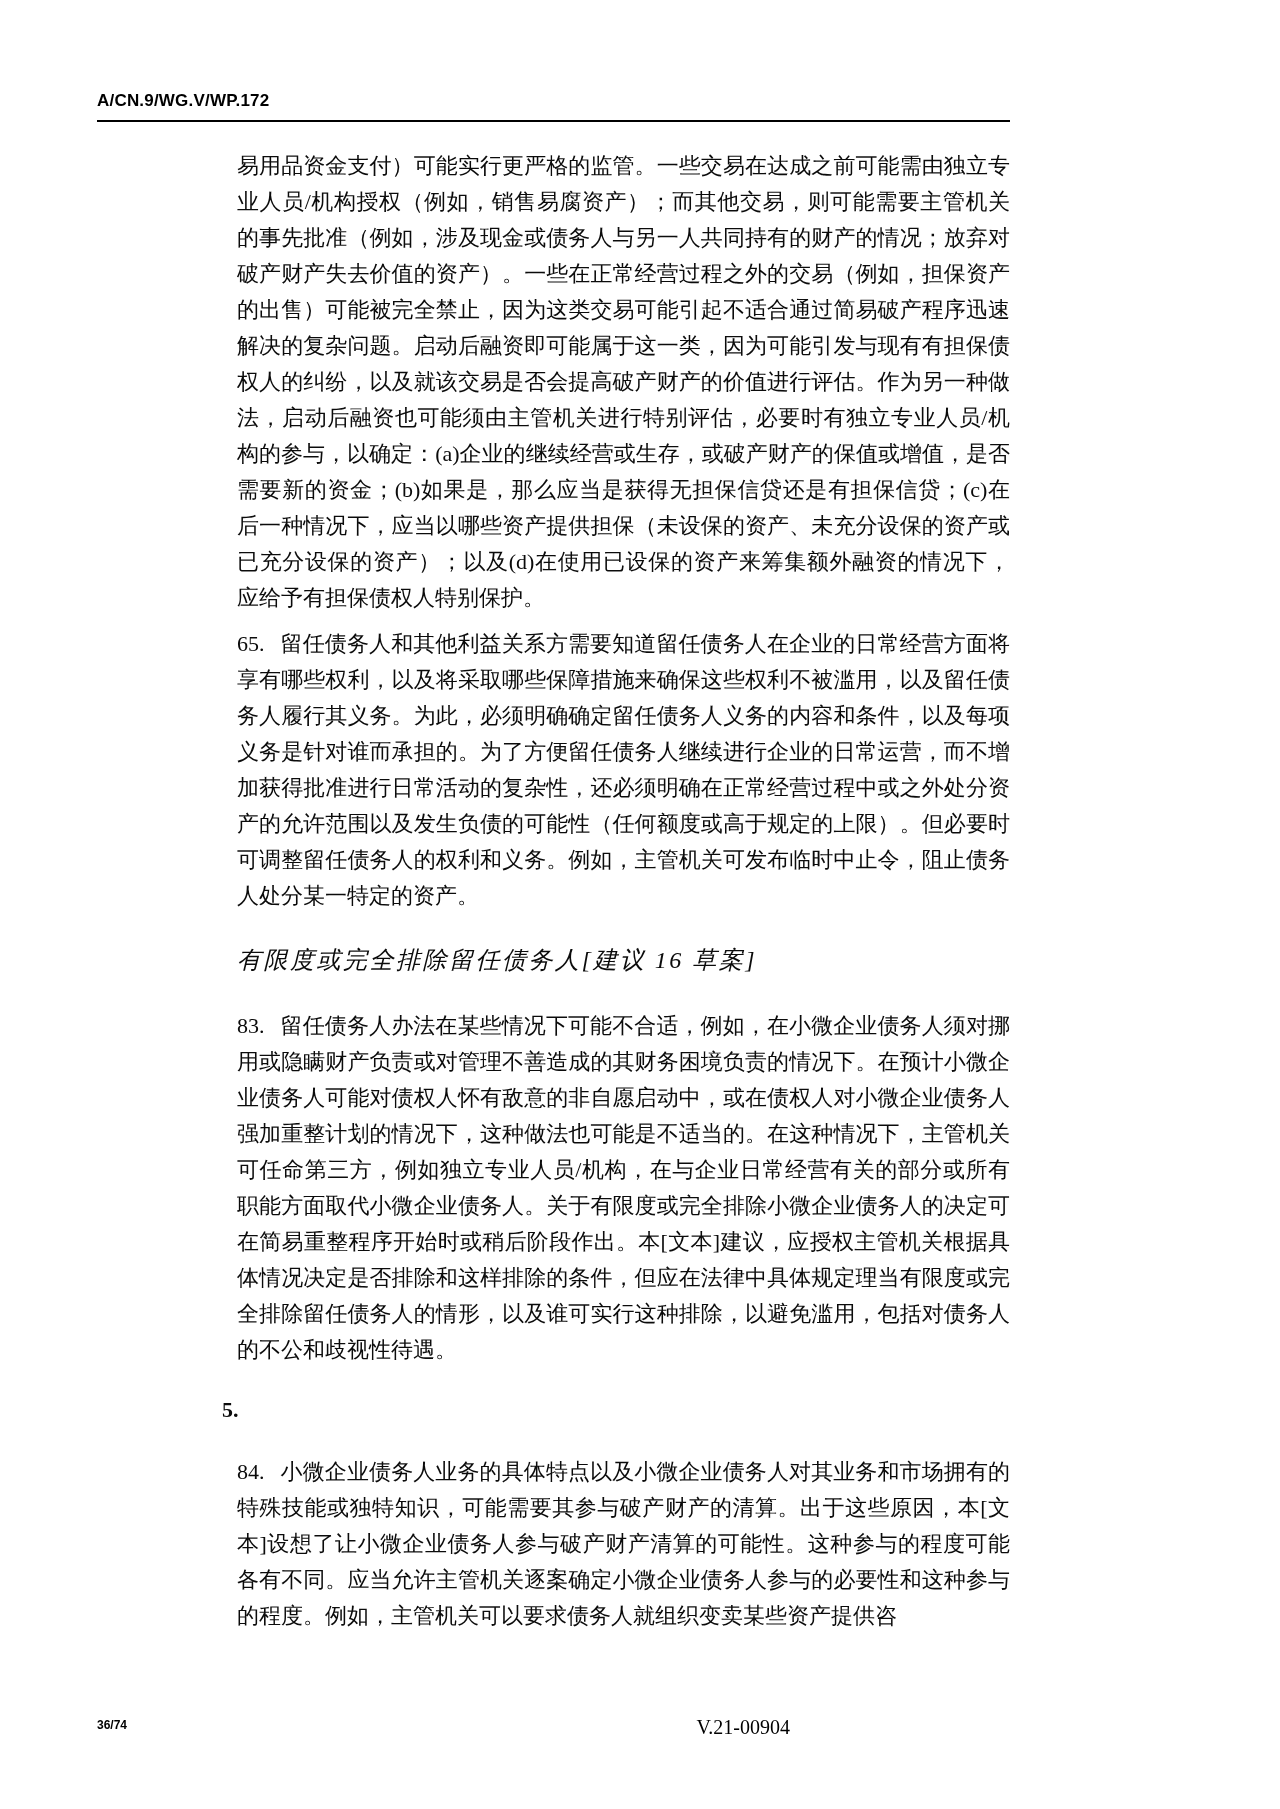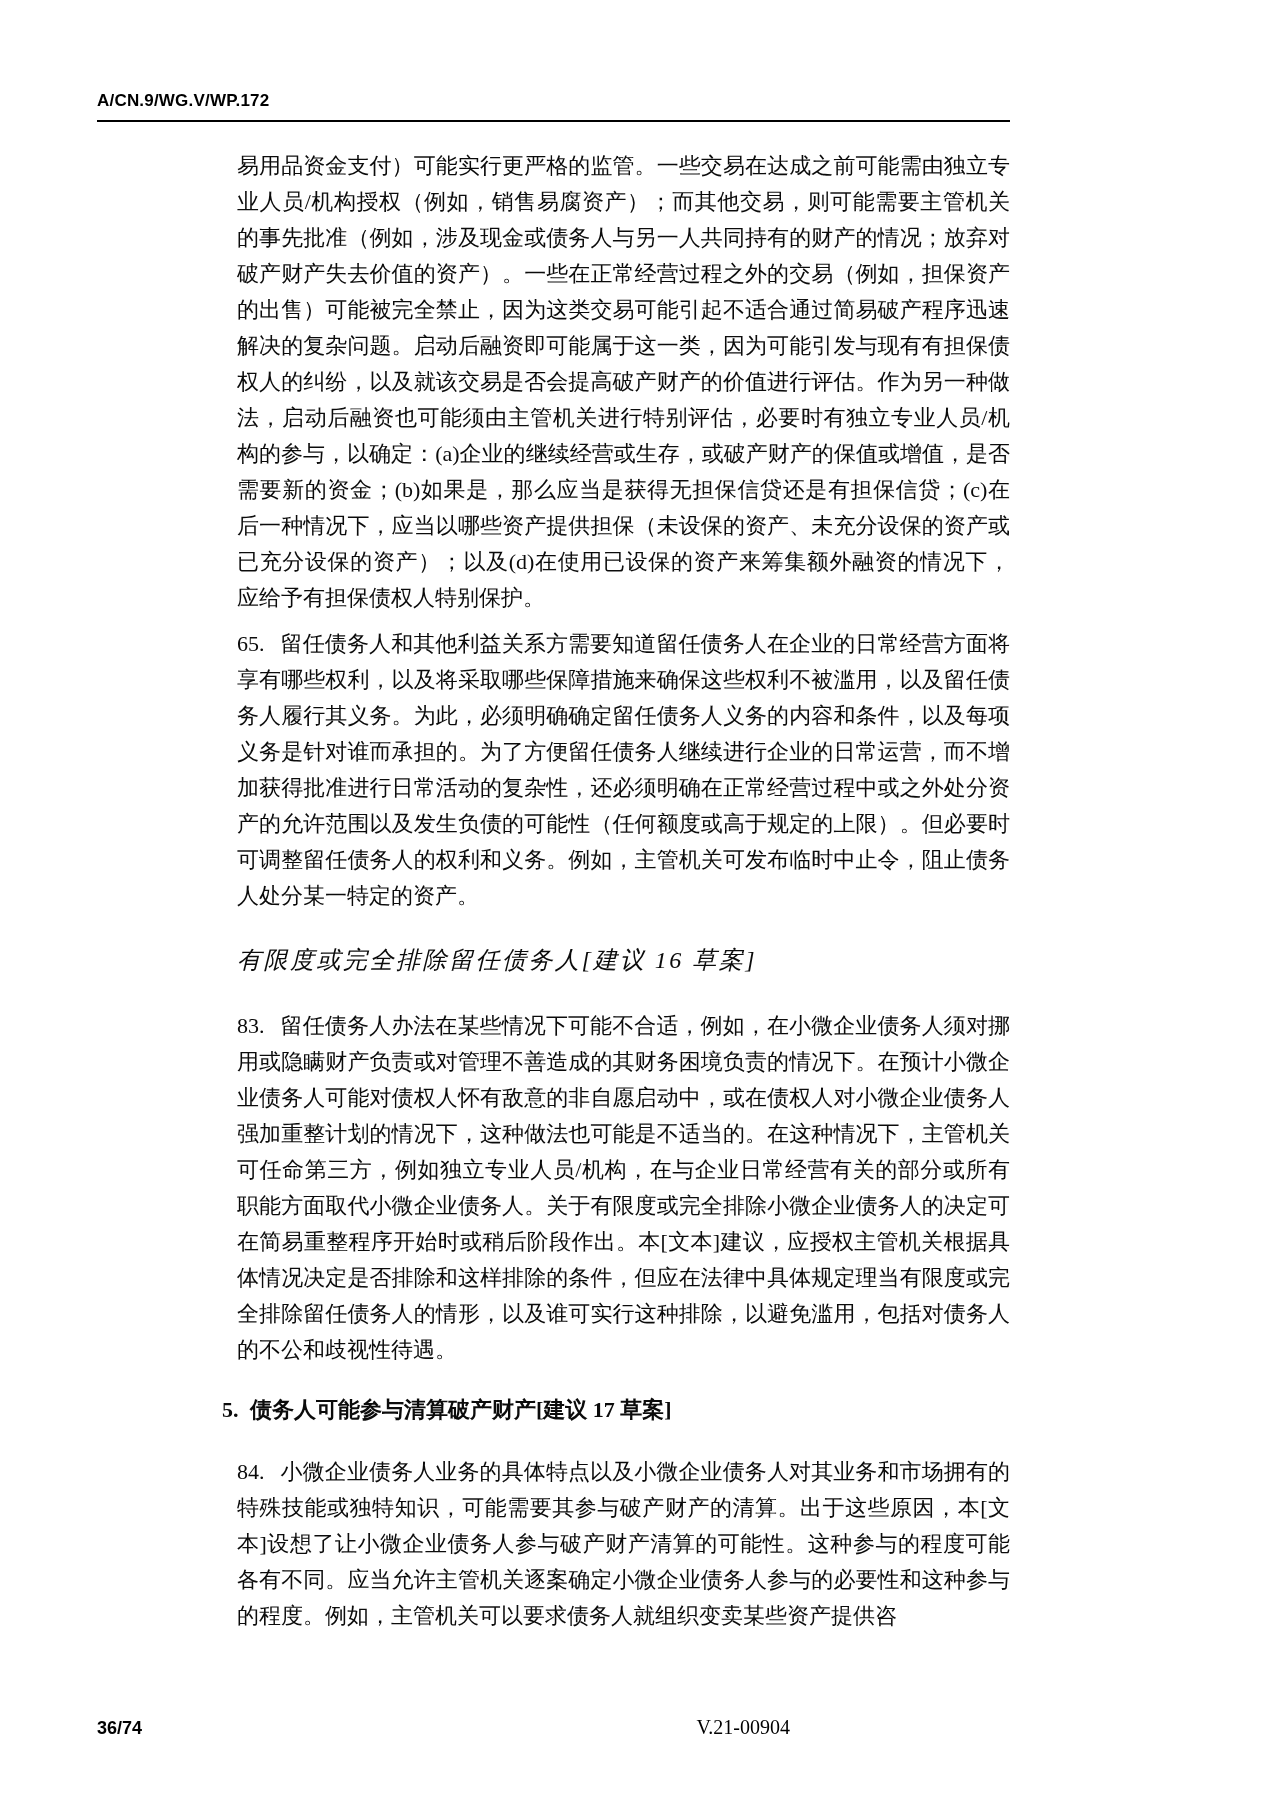--- a/index.html
+++ b/index.html
@@ -71,21 +71,21 @@
   .h-bold .h-num {
     width: 28px;
     flex: 0 0 28px;
   }
   .page-num {
     position: absolute;
     left: 97px;
     top: 1718px;
     font-family: "Liberation Sans", "DejaVu Sans", sans-serif;
     font-weight: bold;
-    font-size: 18px;
+    font-size: 12px;
     color: #000;
   }
   .doc-code {
     position: absolute;
     right: 258px;
     top: 1716px;
     font-family: "Liberation Serif", "DejaVu Serif", serif;
     font-size: 20px;
     color: #000;
   }
@@ -103,21 +103,20 @@
     <p class="para p-cont">易用品资金支付）可能实行更严格的监管。一些交易在达成之前可能需由独立专业人员/机构授权（例如，销售易腐资产）；而其他交易，则可能需要主管机关的事先批准（例如，涉及现金或债务人与另一人共同持有的财产的情况；放弃对破产财产失去价值的资产）。一些在正常经营过程之外的交易（例如，担保资产的出售）可能被完全禁止，因为这类交易可能引起不适合通过简易破产程序迅速解决的复杂问题。启动后融资即可能属于这一类，因为可能引发与现有有担保债权人的纠纷，以及就该交易是否会提高破产财产的价值进行评估。作为另一种做法，启动后融资也可能须由主管机关进行特别评估，必要时有独立专业人员/机构的参与，以确定：(a)企业的继续经营或生存，或破产财产的保值或增值，是否需要新的资金；(b)如果是，那么应当是获得无担保信贷还是有担保信贷；(c)在后一种情况下，应当以哪些资产提供担保（未设保的资产、未充分设保的资产或已充分设保的资产）；以及(d)在使用已设保的资产来筹集额外融资的情况下，应给予有担保债权人特别保护。</p>
 
     <p class="para p-82"><span class="para-num">65.</span><span>留任债务人和其他利益关系方需要知道留任债务人在企业的日常经营方面将享有哪些权利，以及将采取哪些保障措施来确保这些权利不被滥用，以及留任债务人履行其义务。为此，必须明确确定留任债务人义务的内容和条件，以及每项义务是针对谁而承担的。为了方便留任债务人继续进行企业的日常运营，而不增加获得批准进行日常活动的复杂性，还必须明确在正常经营过程中或之外处分资产的允许范围以及发生负债的可能性（任何额度或高于规定的上限）。但必要时可调整留任债务人的权利和义务。例如，主管机关可发布临时中止令，阻止债务人处分某一特定的资产。</span></p>
 
     <h3 class="h-italic">有限度或完全排除留任债务人[建议 16 草案]</h3>
 
     <p class="para p-83"><span class="para-num">83.</span><span>留任债务人办法在某些情况下可能不合适，例如，在小微企业债务人须对挪用或隐瞒财产负责或对管理不善造成的其财务困境负责的情况下。在预计小微企业债务人可能对债权人怀有敌意的非自愿启动中，或在债权人对小微企业债务人强加重整计划的情况下，这种做法也可能是不适当的。在这种情况下，主管机关可任命第三方，例如独立专业人员/机构，在与企业日常经营有关的部分或所有职能方面取代小微企业债务人。关于有限度或完全排除小微企业债务人的决定可在简易重整程序开始时或稍后阶段作出。本[文本]建议，应授权主管机关根据具体情况决定是否排除和这样排除的条件，但应在法律中具体规定理当有限度或完全排除留任债务人的情形，以及谁可实行这种排除，以避免滥用，包括对债务人的不公和歧视性待遇。</span></p>
 
     <h2 class="h-bold">
         <span class="h-num">5.</span>
-        <span>债务人可能参与清算破产财产[建议 17 草案]</span>
       </h2>
 
     <p class="para p-84"><span class="para-num">84.</span><span>小微企业债务人业务的具体特点以及小微企业债务人对其业务和市场拥有的特殊技能或独特知识，可能需要其参与破产财产的清算。出于这些原因，本[文本]设想了让小微企业债务人参与破产财产清算的可能性。这种参与的程度可能各有不同。应当允许主管机关逐案确定小微企业债务人参与的必要性和这种参与的程度。例如，主管机关可以要求债务人就组织变卖某些资产提供咨</span></p>
 
   </main>
 
   <div class="page-num">36/74</div>
 
   <div class="doc-code">V.21-00904</div>
 

